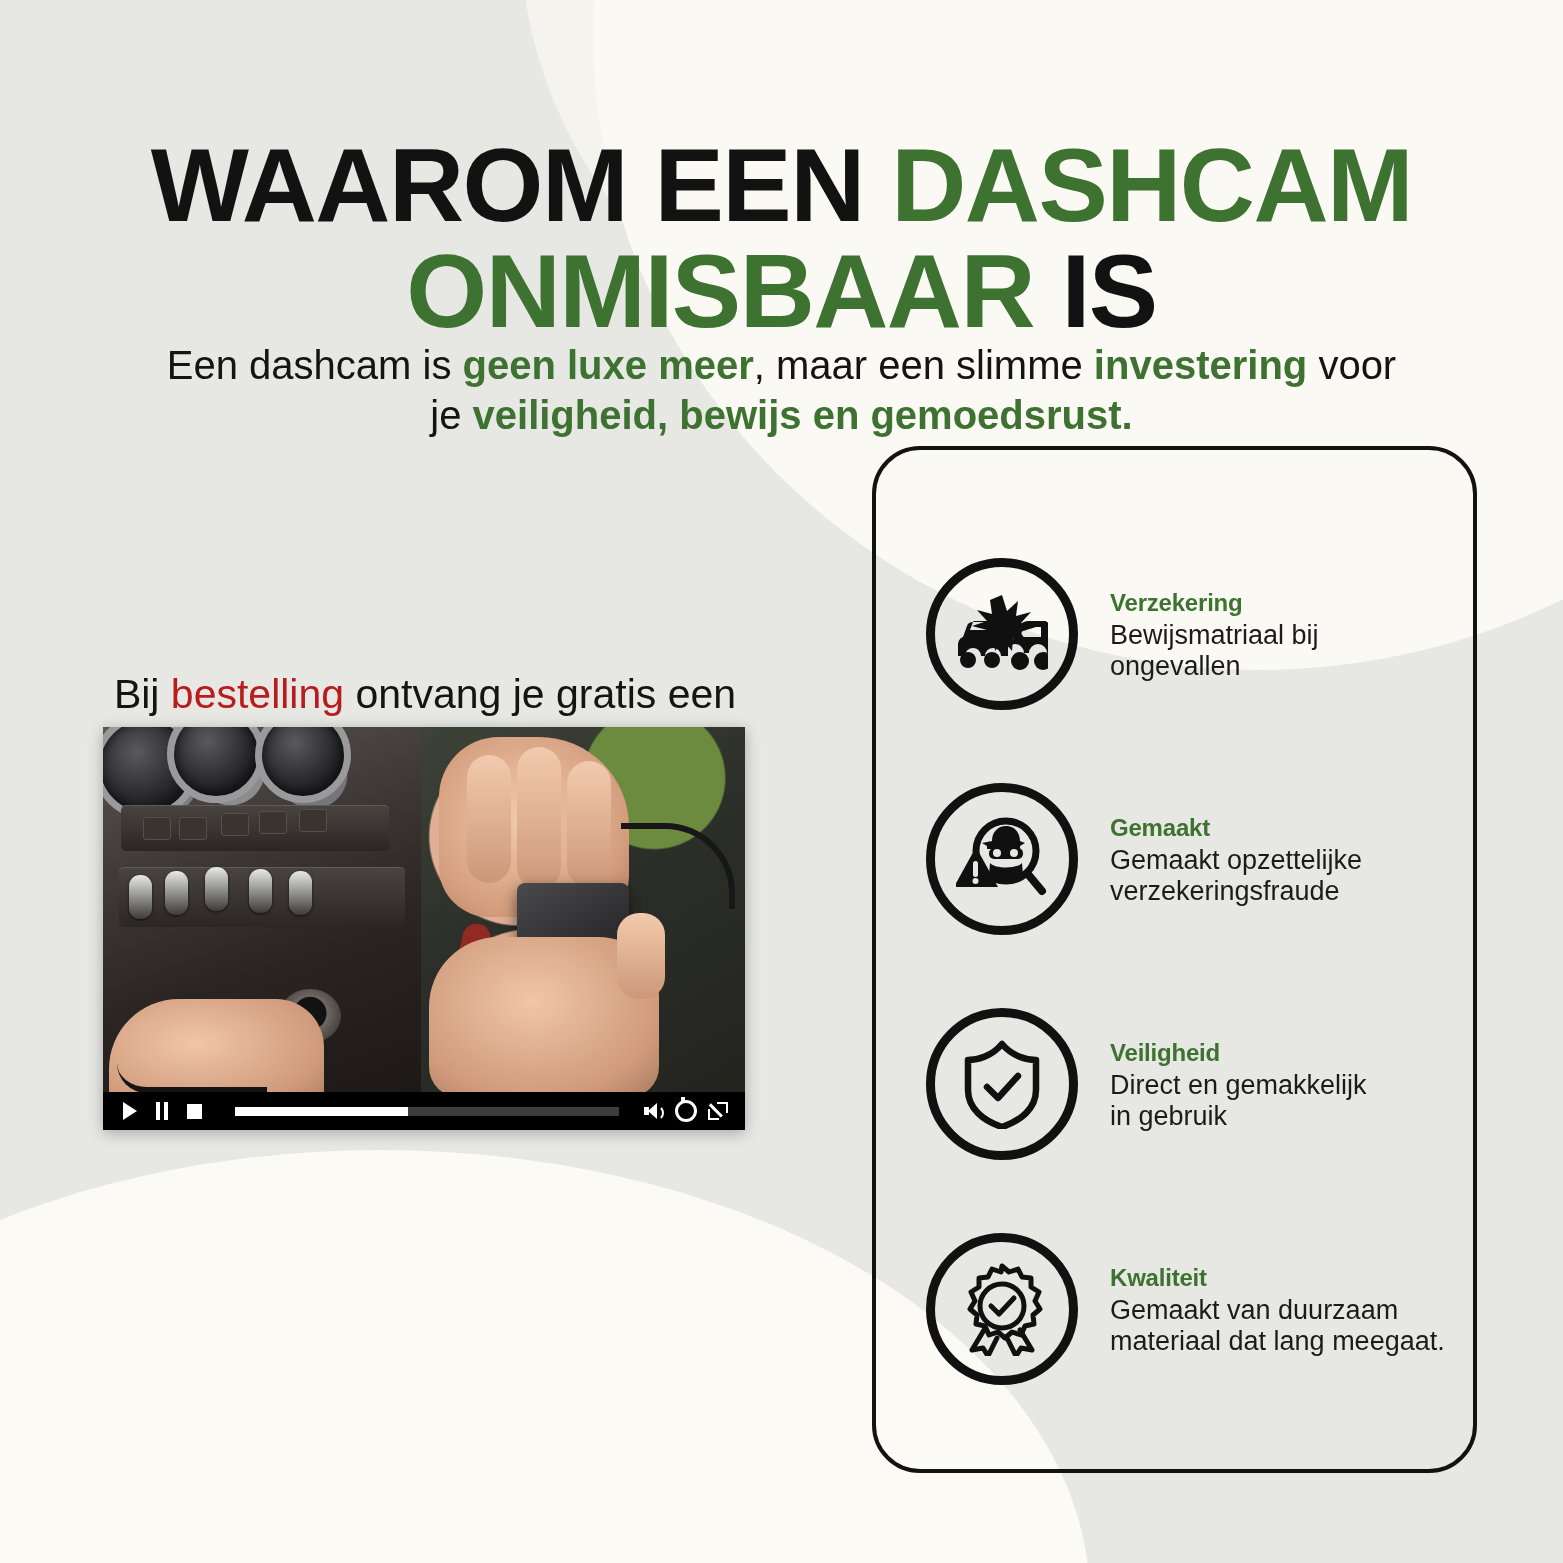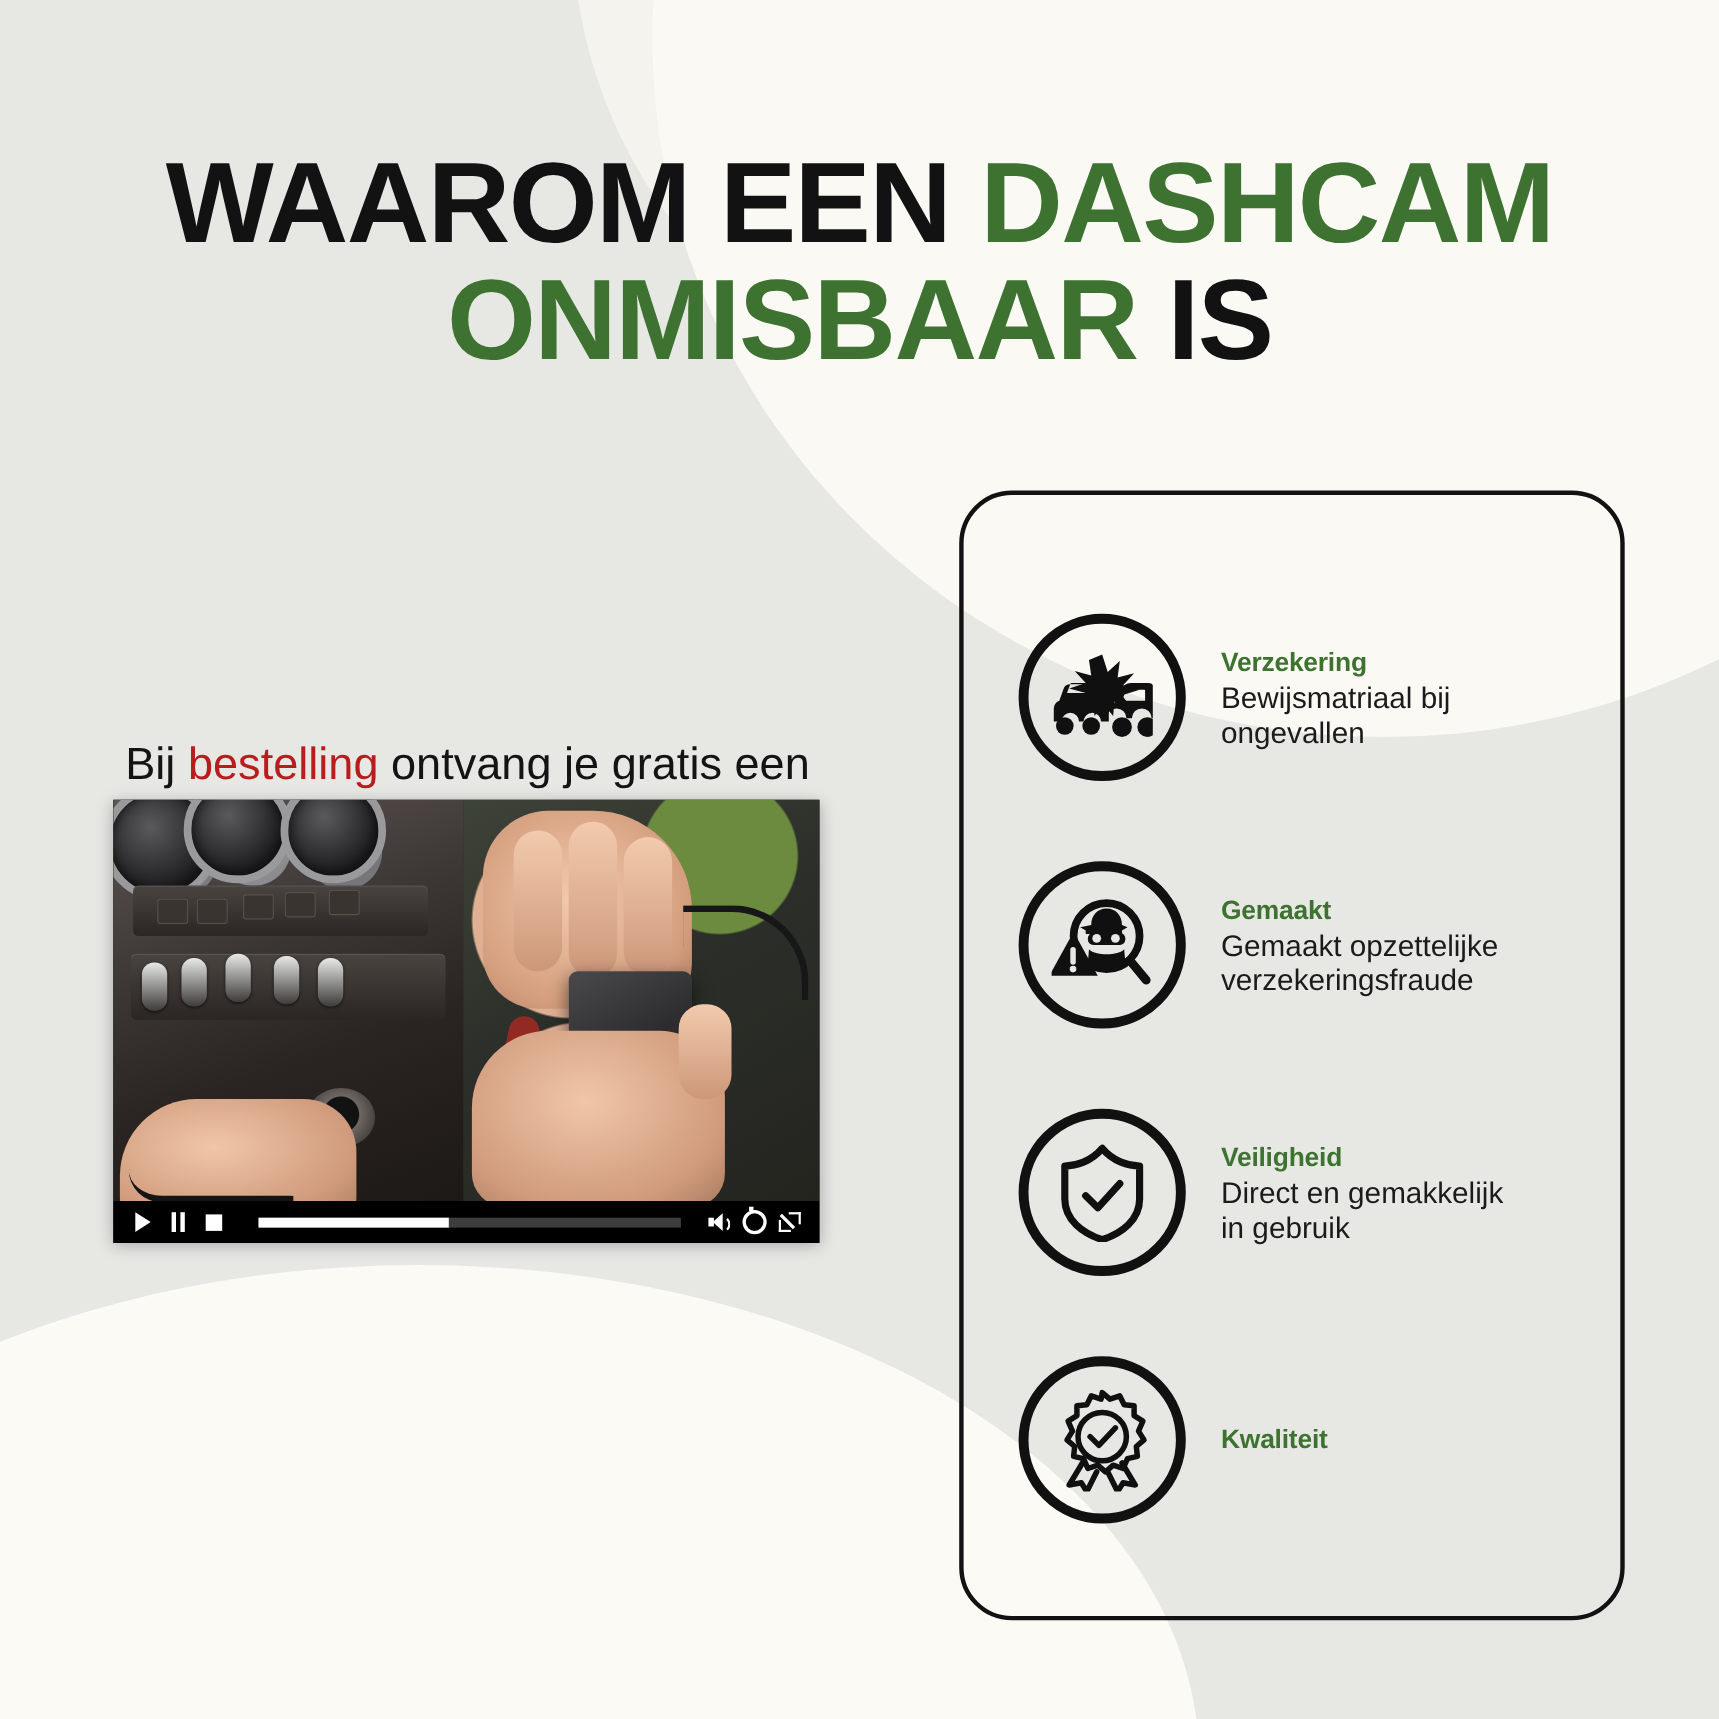--- a/index.html
+++ b/index.html
@@ -372,20 +372,23 @@
     <div class="blob-bottomleft"></div>
   </div>
 
   <div class="content">
 
     <h1 class="headline">
       <span>WAAROM EEN </span><span class="g">DASHCAM</span><br>
       <span class="g">ONMISBAAR </span><span>IS</span>
     </h1>
 
+    <p class="subhead">
+      <span>Een dashcam is </span><b>geen luxe meer</b><span>, maar een slimme </span><b>investering</b><span> voor je </span><b>veiligheid, bewijs en gemoedsrust.</b>
+    </p>
 
     <p class="video-caption">
       <span>Bij </span><b>bestelling</b><span> ontvang je gratis een </span><b>installatievideo.</b>
     </p>
 
     <div class="video-player">
       <div class="video-stage">
 
         <div class="v-half v-left">
           <div class="dash-vent" style="left:-10px; top:-14px; width:92px; height:92px;"></div>
@@ -516,19 +519,21 @@
           <svg width="92" height="94" viewBox="0 0 92 94" fill="none" stroke="#101010" stroke-width="5" stroke-linejoin="round" stroke-linecap="round">
             <path d="M46 4 l7 6 9-3 4 8 9 1 0 9 8 5 -4 9 5 8 -7 6 1 9 -9 2 -4 9 -9 -3 -7 6 -7 -6 -9 3 -4 -9 -9 -2 1 -9 -7 -6 5 -8 -4 -9 8 -5 0 -9 9 -1 4 -8 9 3 Z"></path>
             <circle cx="46" cy="44" r="22"></circle>
             <path d="M35 44 L43 52 L58 36"></path>
             <path d="M28 68 L16 88 L27 86 L32 94 L41 76"></path>
             <path d="M64 68 L76 88 L65 86 L60 94 L51 76"></path>
           </svg>
         </div>
         <div class="feature-text">
           <div class="feature-title">Kwaliteit</div>
+          <div class="feature-desc">Gemaakt van duurzaam
+materiaal dat lang meegaat.</div>
         </div>
       </div>
 
     </div>
 
   </div>
 </div>
 
 </body></html>

